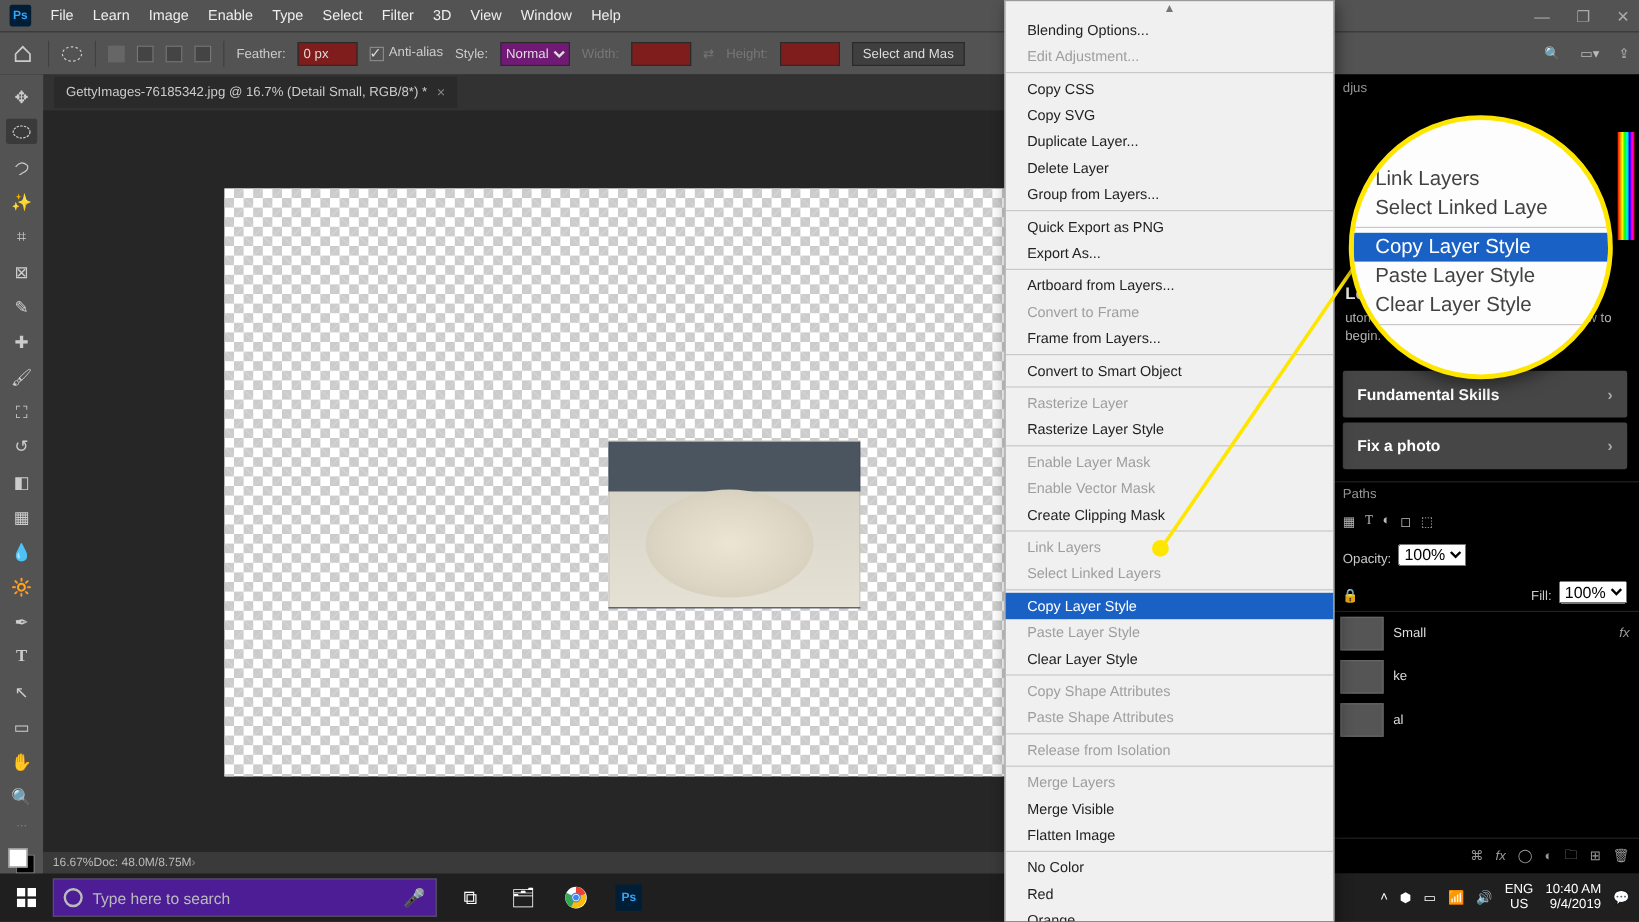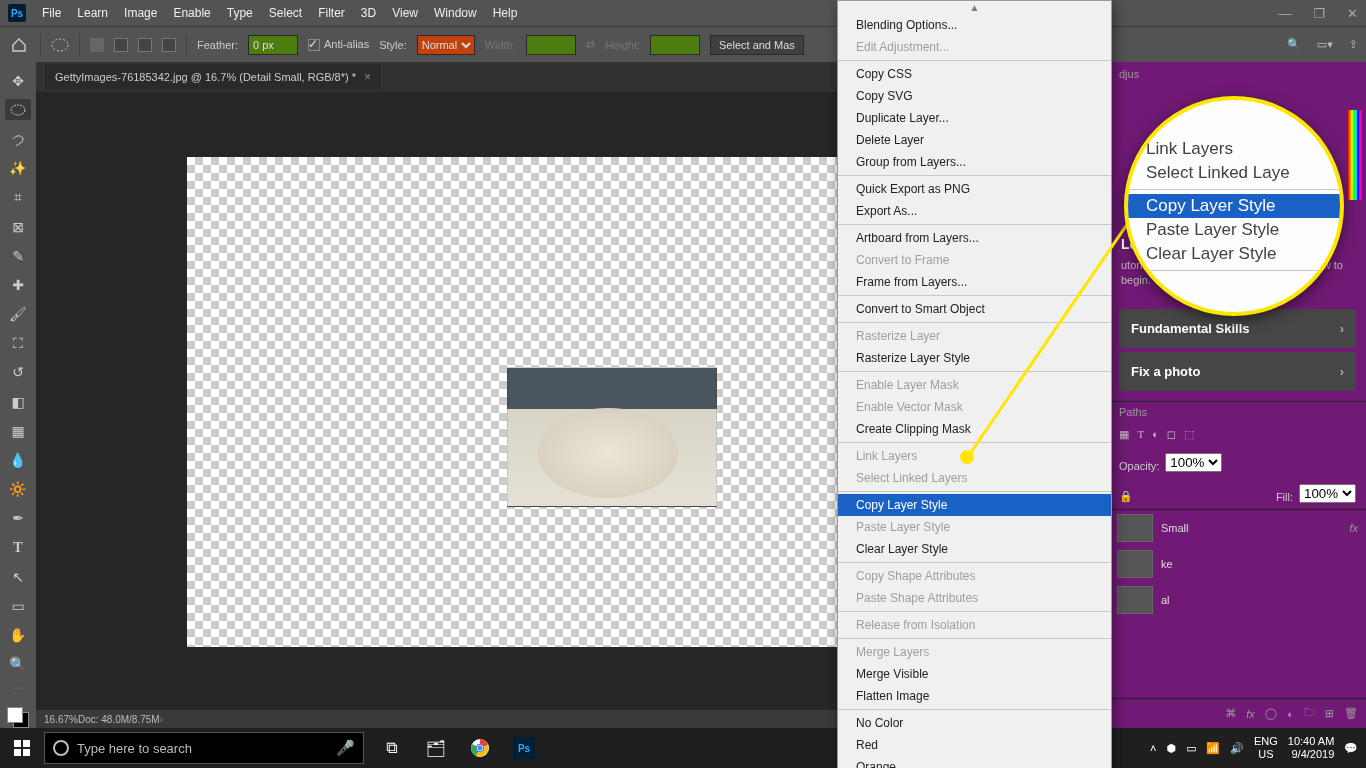--- a/index.html
+++ b/index.html
@@ -6,41 +6,41 @@
 body{width:1366px;height:768px;background:#323232;overflow:hidden;position:relative;color:#ccc;font-size:11px}
 .menubar{height:26px;background:#535353;display:flex;align-items:center;padding:0 8px;gap:16px}
 .menubar .ps-logo{width:18px;height:18px;background:#001e36;color:#31a8ff;display:flex;align-items:center;justify-content:center;font-weight:bold;font-size:10px;border-radius:2px}
 .menubar .menu-item{color:#eee;font-size:12px;cursor:pointer}
 .win-controls{margin-left:auto;display:flex;gap:22px;color:#aaa;font-size:13px}
 .optbar{height:36px;background:#535353;border-top:1px solid #383838;display:flex;align-items:center;padding:0 8px;gap:10px;font-size:11px;color:#ccc}
 .optbar .home{width:22px;height:22px;display:flex;align-items:center;justify-content:center}
 .optbar .sep{width:1px;height:22px;background:#414141}
 .optbar .chk{width:12px;height:12px;border:1px solid #888;display:inline-block;vertical-align:middle;margin-right:4px;position:relative}
 .optbar .chk.on::after{content:"✓";position:absolute;top:-3px;left:-1px;color:#ddd;font-size:12px}
-.optbar input[type=text]{background:#4d7c0f;border:1px solid #2a2a2a;color:#ddd;width:50px;height:20px;padding:0 4px;font-size:11px}
-.optbar select{background:#c2410c;border:1px solid #2a2a2a;color:#ddd;height:20px;font-size:11px}
+.optbar input[type=text]{background:#7f1d1d;border:1px solid #2a2a2a;color:#ddd;width:50px;height:20px;padding:0 4px;font-size:11px}
+.optbar select{background:#701a75;border:1px solid #2a2a2a;color:#ddd;height:20px;font-size:11px}
 .optbar .btn{background:#3f3f3f;border:1px solid #2a2a2a;padding:3px 8px;color:#ddd;font-size:11px}
 .optbar .dim{color:#777}
 .right-icons{margin-left:auto;display:flex;gap:16px;align-items:center;color:#bbb}
 .tabbar{height:30px;background:#323232;display:flex;align-items:center;padding-left:45px}
 .tab{background:#2a2a2a;padding:6px 10px;color:#ccc;font-size:11px;display:flex;align-items:center;gap:8px}
 .tab .x{color:#888;font-size:12px}
 .toolbox{position:absolute;left:0;top:62px;width:36px;background:#535353;padding-top:8px;display:flex;flex-direction:column;align-items:center;gap:8px;height:666px}
 .toolbox .tool{width:26px;height:22px;display:flex;align-items:center;justify-content:center;color:#ccc;font-size:14px;cursor:pointer;border-radius:2px}
 .toolbox .tool.active{background:#3a3a3a}
 .toolbox .swatch{width:22px;height:22px;position:relative;margin-top:6px}
 .toolbox .swatch .fg{width:16px;height:16px;background:#fff;border:1px solid #888;position:absolute;top:0;left:0}
 .toolbox .swatch .bg{width:16px;height:16px;background:#000;border:1px solid #888;position:absolute;bottom:0;right:0}
 .canvas-area{position:absolute;left:36px;top:92px;right:258px;bottom:56px;background:#262626;display:flex;align-items:center;justify-content:center}
 .checker{background-image:linear-gradient(45deg,#ccc 25%,transparent 25%),linear-gradient(-45deg,#ccc 25%,transparent 25%),linear-gradient(45deg,transparent 75%,#ccc 75%),linear-gradient(-45deg,transparent 75%,#ccc 75%);background-size:16px 16px;background-position:0 0,0 8px,8px -8px,-8px 0;background-color:#fff}
 .doc{width:770px;height:490px;position:relative}
 .photo{position:absolute;left:320px;top:210px;width:210px;height:140px;background:linear-gradient(180deg,#4a5560 0%,#4a5560 30%,#d8d4c8 30%,#e5e1d5 100%);border:1px solid rgba(0,0,0,.1)}
 .plate{position:absolute;left:30px;top:40px;width:140px;height:90px;background:radial-gradient(ellipse at center,#ece5d4 0%,#ddd5c4 60%,#cec6b5 100%);border-radius:50%}
 .status{position:absolute;left:36px;bottom:40px;height:18px;right:258px;background:#3a3a3a;display:flex;align-items:center;padding:0 8px;font-size:10px;color:#bbb}
-.rpanel{position:absolute;right:0;top:62px;width:258px;bottom:40px;background:#701a75;border-left:1px solid #222}
+.rpanel{position:absolute;right:0;top:62px;width:258px;bottom:40px;background:#000000;border-left:1px solid #222}
 .rpanel .learn{padding:10px 12px;color:#ddd}
 .rpanel .learn h3{font-size:14px;color:#fff;margin-bottom:6px;font-weight:600}
 .rpanel .learn p{font-size:11px;color:#bbb;line-height:1.4}
 .cardlist{padding:6px}
 .card{background:#464646;padding:12px;margin:4px;display:flex;align-items:center;justify-content:space-between;color:#fff;font-size:13px;font-weight:600;border-radius:2px}
 .card .chev{color:#aaa}
 .pan-tabs{padding:4px 10px;border-top:1px solid #222;color:#999;font-size:11px}
 .lay-controls{padding:6px 10px;display:flex;align-items:center;gap:8px;color:#bbb;font-size:11px}
 .lrow{padding:6px 10px;color:#ccc;font-size:11px;display:flex;align-items:flex-end;gap:6px}
 .layer-list{border-top:1px solid #222}
@@ -54,21 +54,21 @@
 .context-menu .mi.hl{background:#1961c4;color:#fff}
 .context-menu hr{border:none;border-top:1px solid #c8c8c8;margin:2px 0}
 .zoom-callout{position:absolute;right:22px;top:96px;width:220px;height:220px;border-radius:50%;border:4px solid #ffe600;background:#fdfdfd;box-shadow:0 4px 14px rgba(0,0,0,.5);z-index:70;overflow:hidden;font-family:"Segoe UI";display:flex;flex-direction:column;justify-content:center;align-items:center}
 .zoom-callout .zmi{font-size:17px;color:#424242;padding:2px 18px;width:100%;text-align:left}
 .zoom-callout .zmi.hl{background:#1961c4;color:#fff}
 .zoom-callout hr{width:100%;border:none;border-top:1px solid #c8c8c8;margin:4px 0}
 .lead-line{position:absolute;z-index:60;pointer-events:none}
 .lead-dot{position:absolute;width:14px;height:14px;border-radius:50%;background:#ffe600;z-index:65}
 .taskbar{position:absolute;left:0;right:0;bottom:0;height:40px;background:#1f1f1f;display:flex;align-items:center;color:#fff}
 .taskbar .start{width:44px;display:flex;align-items:center;justify-content:center}
-.searchbox{flex:0 0 320px;height:32px;background:#000000;border:1px solid #555;display:flex;align-items:center;padding:0 8px;gap:8px;color:#bbb;font-size:13px}
+.searchbox{flex:0 0 320px;height:32px;background:#4c1d95;border:1px solid #555;display:flex;align-items:center;padding:0 8px;gap:8px;color:#bbb;font-size:13px}
 .searchbox .circle{width:16px;height:16px;border:2px solid #bbb;border-radius:50%}
 .tb-icons{display:flex;align-items:center;gap:4px;margin-left:8px}
 .tb-icons .ic{width:40px;height:40px;display:flex;align-items:center;justify-content:center;font-size:16px}
 .tray{margin-left:auto;display:flex;align-items:center;gap:10px;padding-right:8px;font-size:11px}
 .tray .clock{text-align:right;line-height:1.2}
 .mic{margin-left:auto;color:#888;font-size:15px}
 svg{display:block}
 </style>
 </head>
 <body>

